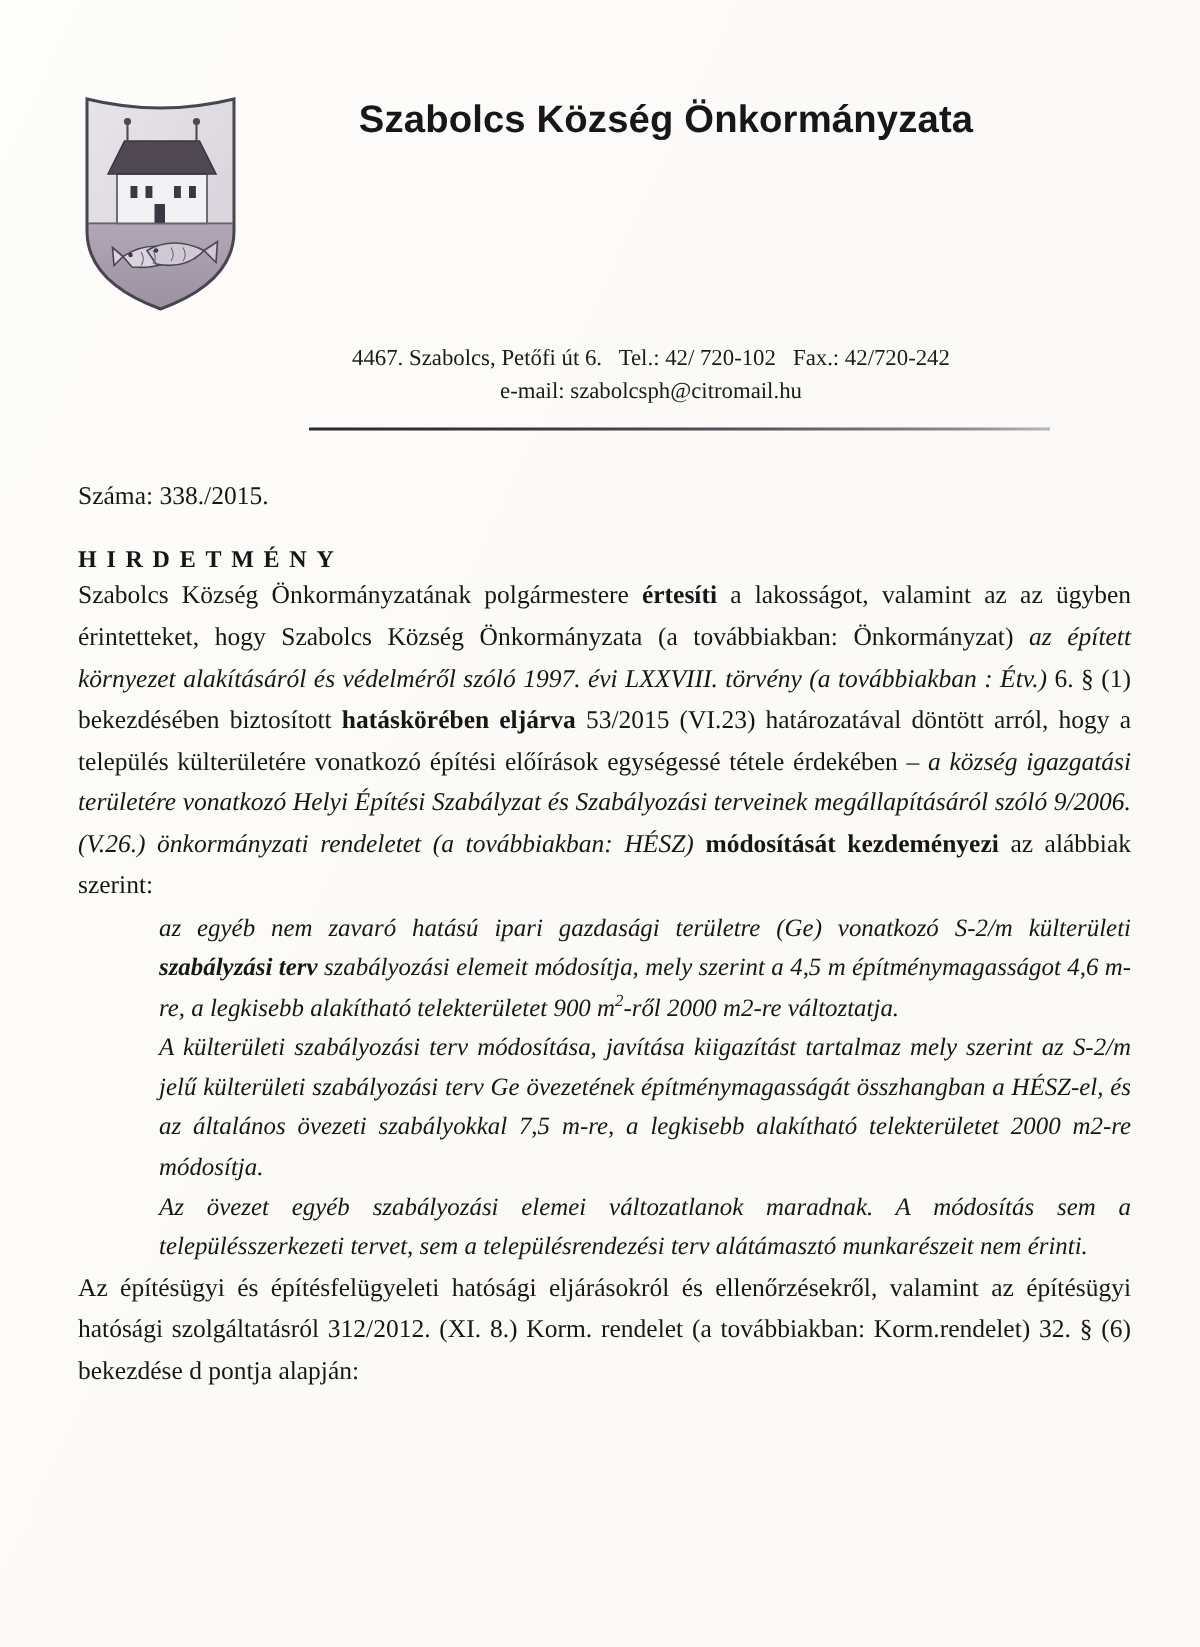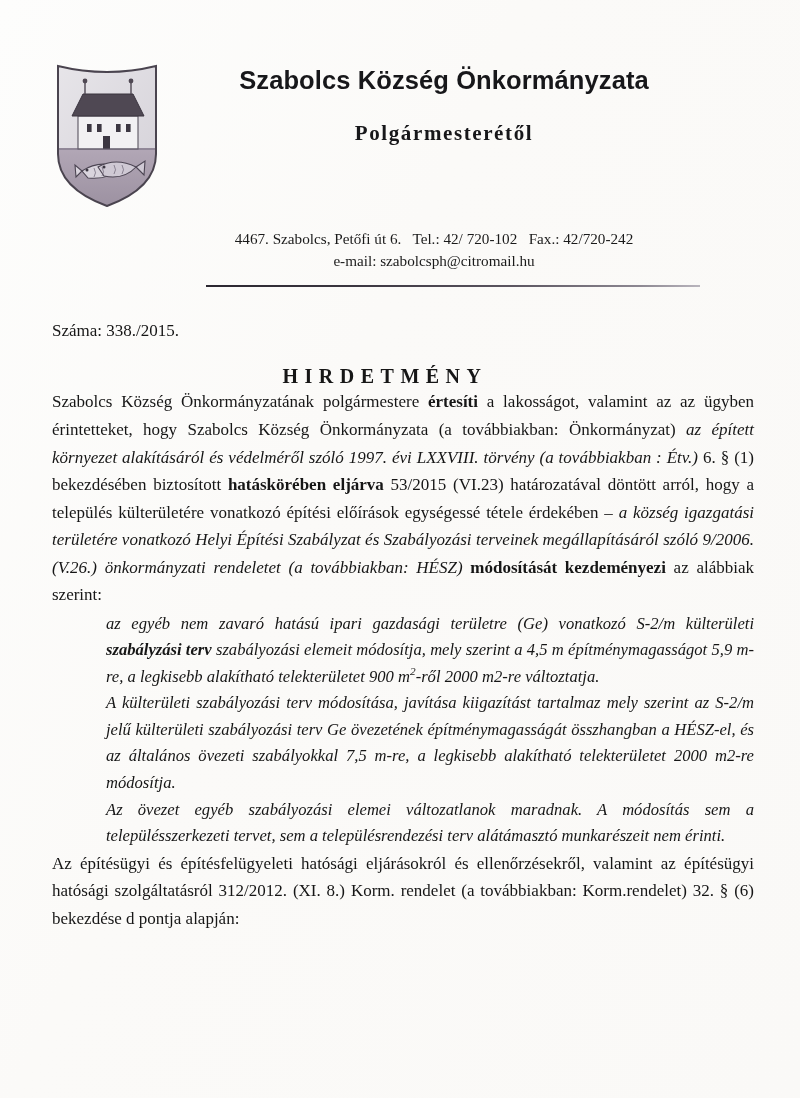--- a/index.html
+++ b/index.html
@@ -94,22 +94,22 @@
   
   .doc-body {
     padding: 0 46px 0 52px;
   }
   .refno {
     margin-top: 34px;
     font-size: 17px;
     line-height: 1.2;
   }
   .doc-heading {
-    text-align: center;
-    font-size: 20px;
+    text-align: left;
+    font-size: 16px;
     font-weight: bold;
     letter-spacing: 6.5px;
     margin-top: 24px;
     padding-right: 36px;
   }
   p.para {
     text-align: justify;
     font-size: 17px;
     line-height: 1.62;
     margin: 0;
@@ -196,21 +196,20 @@
         </g>
 
         <path d="M6 8 Q55 20 104 8 L104 96 Q104 130 55 148 Q6 130 6 96 Z" fill="none" stroke="#4a444f" stroke-width="2"></path>
 
         <line x1="7" y1="91" x2="103" y2="91" stroke="#6a6374" stroke-width="0.9"></line>
       </svg>
     </div>
 
     <div class="head-text">
       <div class="org-title">Szabolcs Község Önkormányzata</div>
-      <div class="org-subtitle">Polgármesterétől</div>
     </div>
   </div>
 
   <div class="contact">
     <div class="line1">4467. Szabolcs, Petőfi út 6.   Tel.: 42/ 720-102   Fax.: 42/720-242</div>
     <div class="line2">e-mail: szabolcsph@citromail.hu</div>
   </div>
 
   <div class="rule-wrap">
     <div class="rule"></div>
@@ -218,21 +217,21 @@
 
   <div class="doc-body">
 
     <div class="refno">Száma: 338./2015.</div>
 
     <div class="doc-heading">HIRDETMÉNY</div>
 
     <p class="para para-main"><span>Szabolcs Község Önkormányzatának polgármestere </span><b>értesíti</b><span> a lakosságot, valamint az az ügyben érintetteket, hogy Szabolcs Község Önkormányzata (a továbbiakban: Önkormányzat) </span><i>az épített környezet alakításáról és védelméről szóló 1997. évi LXXVIII. törvény (a továbbiakban : Étv.)</i><span> 6. § (1) bekezdésében biztosított </span><b>hatáskörében eljárva</b><span> 53/2015 (VI.23) határozatával döntött arról, hogy a település külterületére vonatkozó építési előírások egységessé tétele érdekében – </span><i>a község igazgatási területére vonatkozó Helyi Építési Szabályzat és Szabályozási terveinek megállapításáról szóló 9/2006. (V.26.) önkormányzati rendeletet (a továbbiakban: HÉSZ)</i><b> módosítását kezdeményezi</b><span> az alábbiak szerint:</span></p>
 
     <div class="indent-block">
-      <p class="para"><span>az egyéb nem zavaró hatású ipari gazdasági területre (Ge) vonatkozó S-2/m külterületi </span><span class="bi">szabályzási terv</span><span> szabályozási elemeit módosítja, mely szerint a 4,5 m építménymagasságot  5,9 m-re, a legkisebb alakítható telekterületet 900 m</span><sup>2</sup><span>-ről 2000 m2-re változtatja.</span></p>
+      <p class="para"><span>az egyéb nem zavaró hatású ipari gazdasági területre (Ge) vonatkozó S-2/m külterületi </span><span class="bi">szabályzási terv</span><span> szabályozási elemeit módosítja, mely szerint a 4,5 m építménymagasságot  4,6 m-re, a legkisebb alakítható telekterületet 900 m</span><sup>2</sup><span>-ről 2000 m2-re változtatja.</span></p>
 
       <p class="para">A külterületi szabályozási terv módosítása, javítása kiigazítást tartalmaz mely szerint az S-2/m jelű külterületi szabályozási terv Ge övezetének építménymagasságát összhangban a HÉSZ-el, és az általános övezeti szabályokkal 7,5 m-re, a legkisebb alakítható telekterületet 2000 m2-re módosítja.</p>
 
       <p class="para">Az övezet egyéb szabályozási elemei változatlanok maradnak. A módosítás sem a településszerkezeti tervet, sem a településrendezési terv alátámasztó munkarészeit nem érinti.</p>
     </div>
 
 
     <p class="para gap-2">Az építésügyi és építésfelügyeleti hatósági eljárásokról és ellenőrzésekről, valamint az építésügyi hatósági szolgáltatásról   312/2012. (XI. 8.) Korm. rendelet  (a továbbiakban: Korm.rendelet) 32. §  (6) bekezdése d pontja alapján:</p>
 
   </div>

